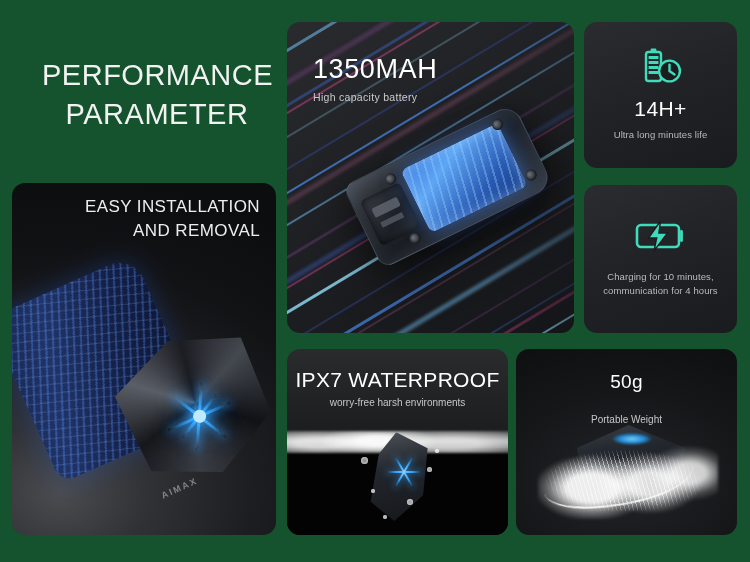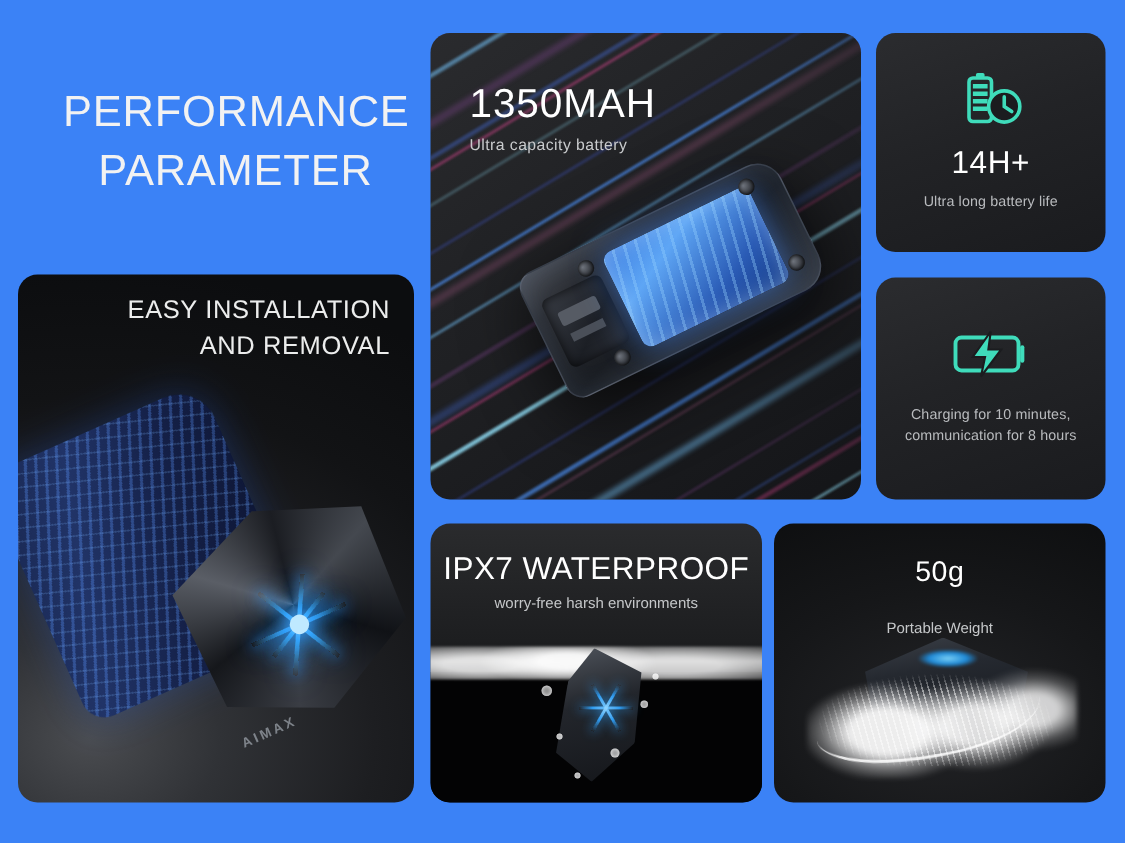--- a/index.html
+++ b/index.html
@@ -2,21 +2,21 @@
 <html><head>
 <meta charset="utf-8">
 <style>
   * { margin:0; padding:0; box-sizing:border-box; }
   html,body { background:#000; }
   body {
     width:750px; height:562px;
     font-family:"Liberation Sans", sans-serif;
     color:#fff; overflow:hidden; position:relative;
   }
-  .stage { position:absolute; inset:0; background:#3b82f6; }
+  .stage { position:absolute; inset:0; background:#14532d; }
 
   
   .panel {
     position:absolute;
     border-radius:13px;
     overflow:hidden;
     background:#222325;
   }
   .panel-inner { position:absolute; inset:0; }
 
@@ -281,55 +281,55 @@
       <div class="mah-pcb"></div>
       <div class="mah-cell"></div>
       <div class="mah-screw" style="left:40px;top:8px"></div>
       <div class="mah-screw" style="left:36px;top:72px"></div>
       <div class="mah-screw" style="left:160px;top:6px"></div>
       <div class="mah-screw" style="left:168px;top:66px"></div>
     </div>
 
     <div id="mah-text">
       <div class="big">1350MAH</div>
-      <div class="sub">Ultra capacity battery</div>
+      <div class="sub">High capacity battery</div>
     </div>
   </div>
 
   <div class="panel" id="panel-14h">
     <div class="card-c">
       <div class="card-icon">
         <svg width="46" height="40" viewBox="0 0 46 40" fill="none">
           <rect x="8" y="5" width="15" height="29" rx="2.6" stroke="#3fdcbb" stroke-width="2.4"></rect>
           <rect x="12.6" y="1.6" width="5.8" height="3.2" rx="1.2" fill="#3fdcbb"></rect>
           <rect x="10.6" y="9" width="9.8" height="3" fill="#3fdcbb"></rect>
           <rect x="10.6" y="14" width="9.8" height="3" fill="#3fdcbb"></rect>
           <rect x="10.6" y="19" width="9.8" height="3" fill="#3fdcbb"></rect>
           <rect x="10.6" y="24" width="9.8" height="3" fill="#3fdcbb"></rect>
           <circle cx="31.5" cy="24" r="10.4" fill="#1b1c1f" stroke="#3fdcbb" stroke-width="2.4"></circle>
           <path d="M31.5 17.6V24l5 3.4" stroke="#3fdcbb" stroke-width="2.4" stroke-linecap="round"></path>
         </svg>
       </div>
       <div class="card-big">14H+</div>
-      <div class="card-sub">Ultra long battery life</div>
+      <div class="card-sub">Ultra long minutes life</div>
     </div>
   </div>
 
   <div class="panel" id="panel-50m">
     <div class="card-c">
       <div class="card-icon">
         <svg width="52" height="34" viewBox="0 0 52 34" fill="none">
           <rect x="2" y="6" width="42" height="22" rx="4" stroke="#3fdcbb" stroke-width="2.6"></rect>
           <path d="M46.5 12.5v9" stroke="#3fdcbb" stroke-width="2.8" stroke-linecap="round"></path>
           <path d="M25.5 2 13.5 19h8.2L19 32 32.5 14h-8.6L25.5 2z" fill="#3fdcbb" stroke="#1b1c1f" stroke-width="1.4"></path>
         </svg>
       </div>
       <div class="card-sub">
         <span>Charging for 10 minutes,</span><br>
-        <span>communication for 8 hours</span>
+        <span>communication for 4 hours</span>
       </div>
     </div>
   </div>
 
   <div class="panel" id="panel-water">
     <div id="water-text">
       <div class="big">IPX7 WATERPROOF</div>
       <div class="sub">worry-free harsh environments</div>
     </div>
     <div class="water-below"></div>

